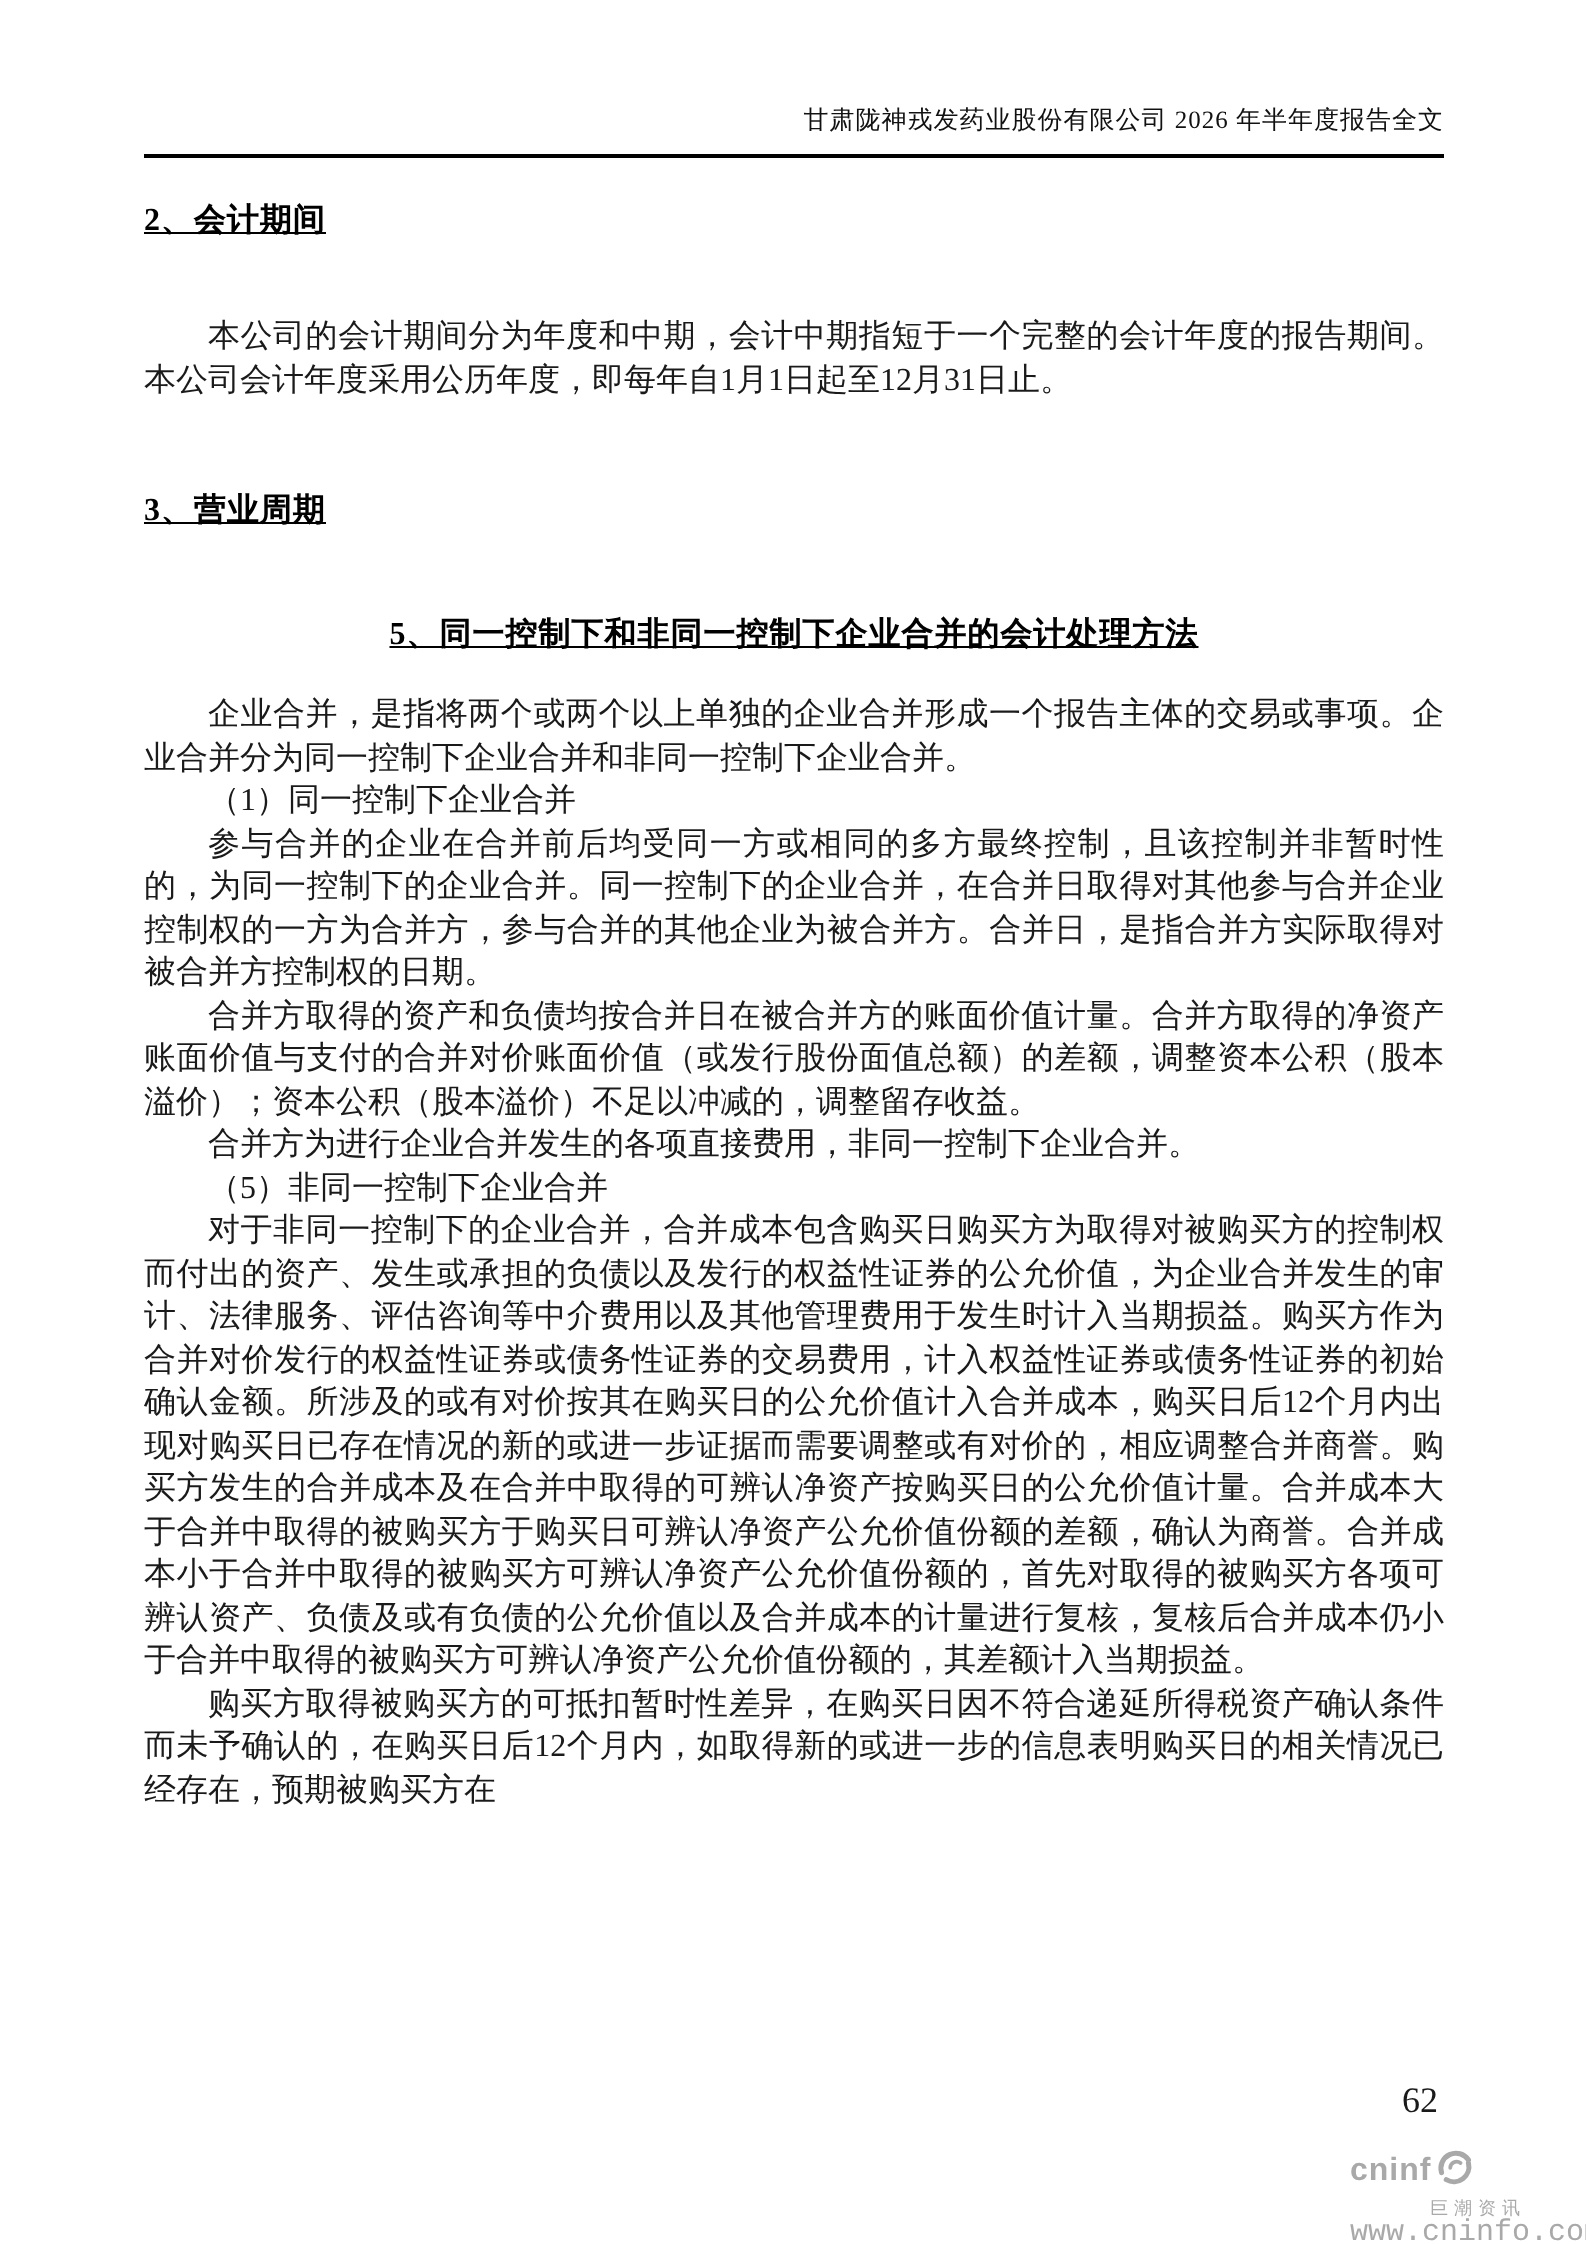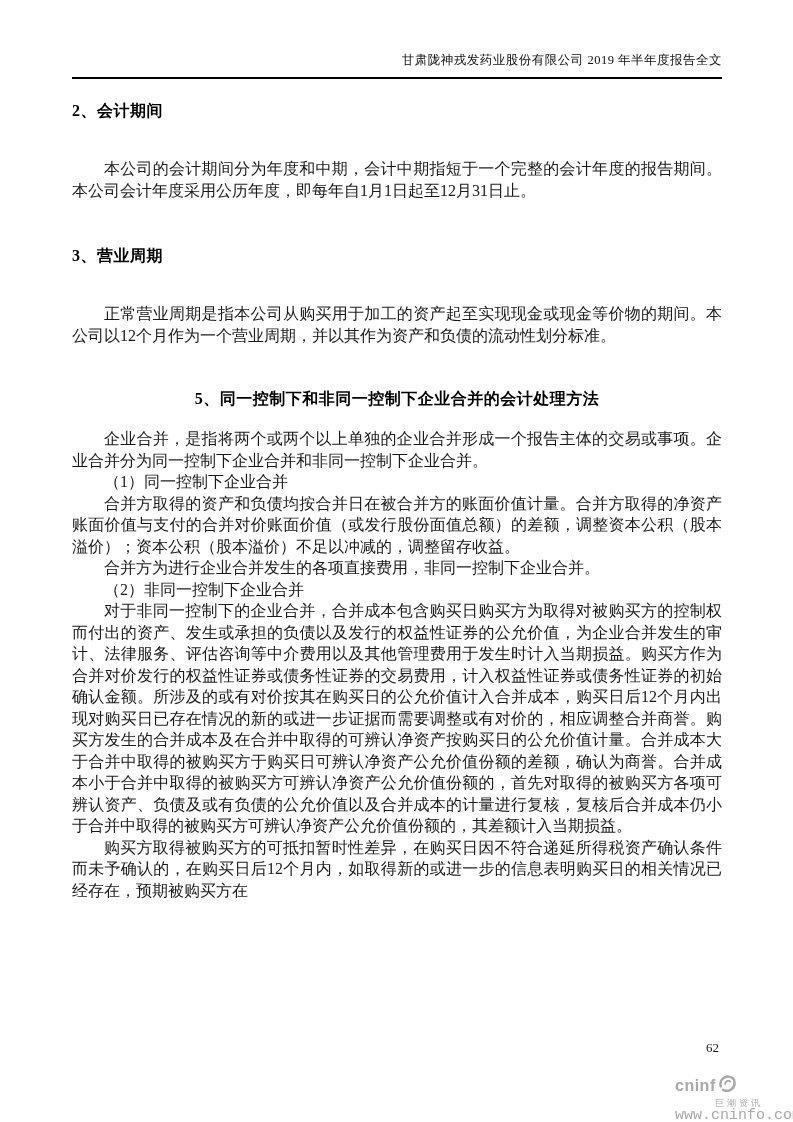--- a/index.html
+++ b/index.html
@@ -34,40 +34,41 @@
     border-bottom: 2px solid #000;
     height: 0;
   }
   h2.sec-heading {
     font-size: 16px;
     line-height: 19px;
     font-weight: bold;
     color: #000;
     margin: 0;
     letter-spacing: 0.5px;
+    text-decoration: underline;
   }
   .sec-2 h2 { margin-top: 22px; }
   .sec-3 h2 { margin-top: 45px; }
   .sec-4 h2 { margin-top: 28px; }
   .sec-5 h2 { margin-top: 43px; text-align: center; }
   p.body-para {
     font-size: 16px;
     line-height: 21.5px;
     text-align: justify;
     text-indent: 2em;
     margin: 38px 0 0 0;
     color: #1a1a1a;
   }
   .sec-5 p.body-para { margin-top: 0; }
   .sec-5 p.first { margin-top: 20px; }
   .page-number {
     position: absolute;
     right: 74px;
     top: 1040px;
-    font-size: 13px;
+    font-size: 18px;
     color: #1a1a1a;
   }
   .cninfo {
     position: absolute;
     right: 6px;
     top: 1074px;
     width: 112px;
     color: #a9a9a9;
   }
   .cninfo-row {
@@ -100,41 +101,41 @@
     margin-top: 1px;
   }
   .swirl { display: inline-block; }
 </style>
 </head>
 <body>
 
 <div class="page">
   <div class="content">
 
-    <div class="doc-header">甘肃陇神戎发药业股份有限公司 2019 年半年度报告全文</div>
+    <div class="doc-header">甘肃陇神戎发药业股份有限公司 2026 年半年度报告全文</div>
     <div class="header-rule"></div>
 
     <section class="sec-2">
       <h2 class="sec-heading">2、会计期间</h2>
       <p class="body-para">本公司的会计期间分为年度和中期，会计中期指短于一个完整的会计年度的报告期间。本公司会计年度采用公历年度，即每年自1月1日起至12月31日止。</p>
     </section>
 
     <section class="sec-3">
       <h2 class="sec-heading">3、营业周期</h2>
-      <p class="body-para">正常营业周期是指本公司从购买用于加工的资产起至实现现金或现金等价物的期间。本公司以12个月作为一个营业周期，并以其作为资产和负债的流动性划分标准。</p>
     </section>
 
 
     <section class="sec-5">
       <h2 class="sec-heading">5、同一控制下和非同一控制下企业合并的会计处理方法</h2>
       <p class="body-para first">企业合并，是指将两个或两个以上单独的企业合并形成一个报告主体的交易或事项。企业合并分为同一控制下企业合并和非同一控制下企业合并。</p>
       <p class="body-para">（1）同一控制下企业合并</p>
+      <p class="body-para">参与合并的企业在合并前后均受同一方或相同的多方最终控制，且该控制并非暂时性的，为同一控制下的企业合并。同一控制下的企业合并，在合并日取得对其他参与合并企业控制权的一方为合并方，参与合并的其他企业为被合并方。合并日，是指合并方实际取得对被合并方控制权的日期。</p>
       <p class="body-para">合并方取得的资产和负债均按合并日在被合并方的账面价值计量。合并方取得的净资产账面价值与支付的合并对价账面价值（或发行股份面值总额）的差额，调整资本公积（股本溢价）；资本公积（股本溢价）不足以冲减的，调整留存收益。</p>
       <p class="body-para">合并方为进行企业合并发生的各项直接费用，非同一控制下企业合并。</p>
-      <p class="body-para">（2）非同一控制下企业合并</p>
+      <p class="body-para">（5）非同一控制下企业合并</p>
       <p class="body-para">对于非同一控制下的企业合并，合并成本包含购买日购买方为取得对被购买方的控制权而付出的资产、发生或承担的负债以及发行的权益性证券的公允价值，为企业合并发生的审计、法律服务、评估咨询等中介费用以及其他管理费用于发生时计入当期损益。购买方作为合并对价发行的权益性证券或债务性证券的交易费用，计入权益性证券或债务性证券的初始确认金额。所涉及的或有对价按其在购买日的公允价值计入合并成本，购买日后12个月内出现对购买日已存在情况的新的或进一步证据而需要调整或有对价的，相应调整合并商誉。购买方发生的合并成本及在合并中取得的可辨认净资产按购买日的公允价值计量。合并成本大于合并中取得的被购买方于购买日可辨认净资产公允价值份额的差额，确认为商誉。合并成本小于合并中取得的被购买方可辨认净资产公允价值份额的，首先对取得的被购买方各项可辨认资产、负债及或有负债的公允价值以及合并成本的计量进行复核，复核后合并成本仍小于合并中取得的被购买方可辨认净资产公允价值份额的，其差额计入当期损益。</p>
       <p class="body-para">购买方取得被购买方的可抵扣暂时性差异，在购买日因不符合递延所得税资产确认条件而未予确认的，在购买日后12个月内，如取得新的或进一步的信息表明购买日的相关情况已经存在，预期被购买方在</p>
     </section>
 
   </div>
 
   <div class="page-number">62</div>
 
   <div class="cninfo">
     <div class="cninfo-row">

